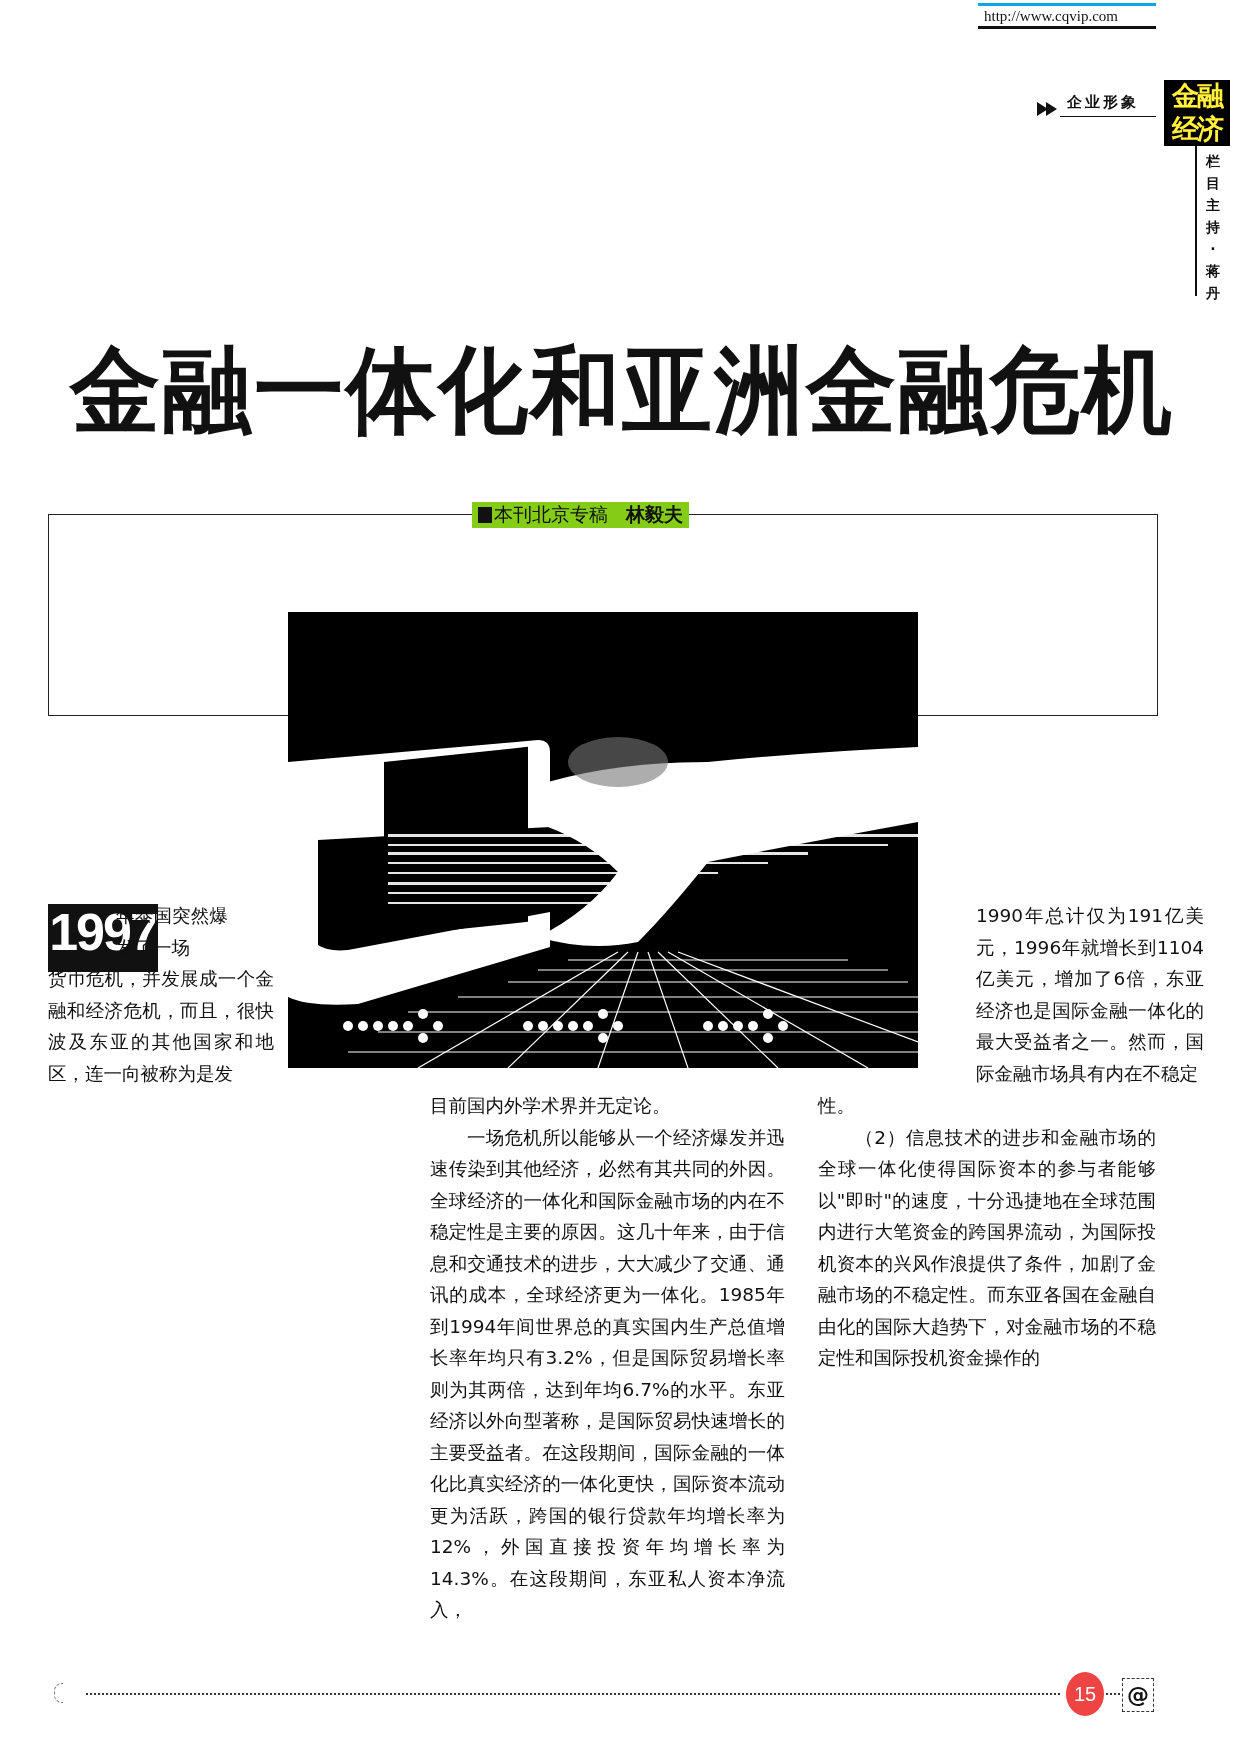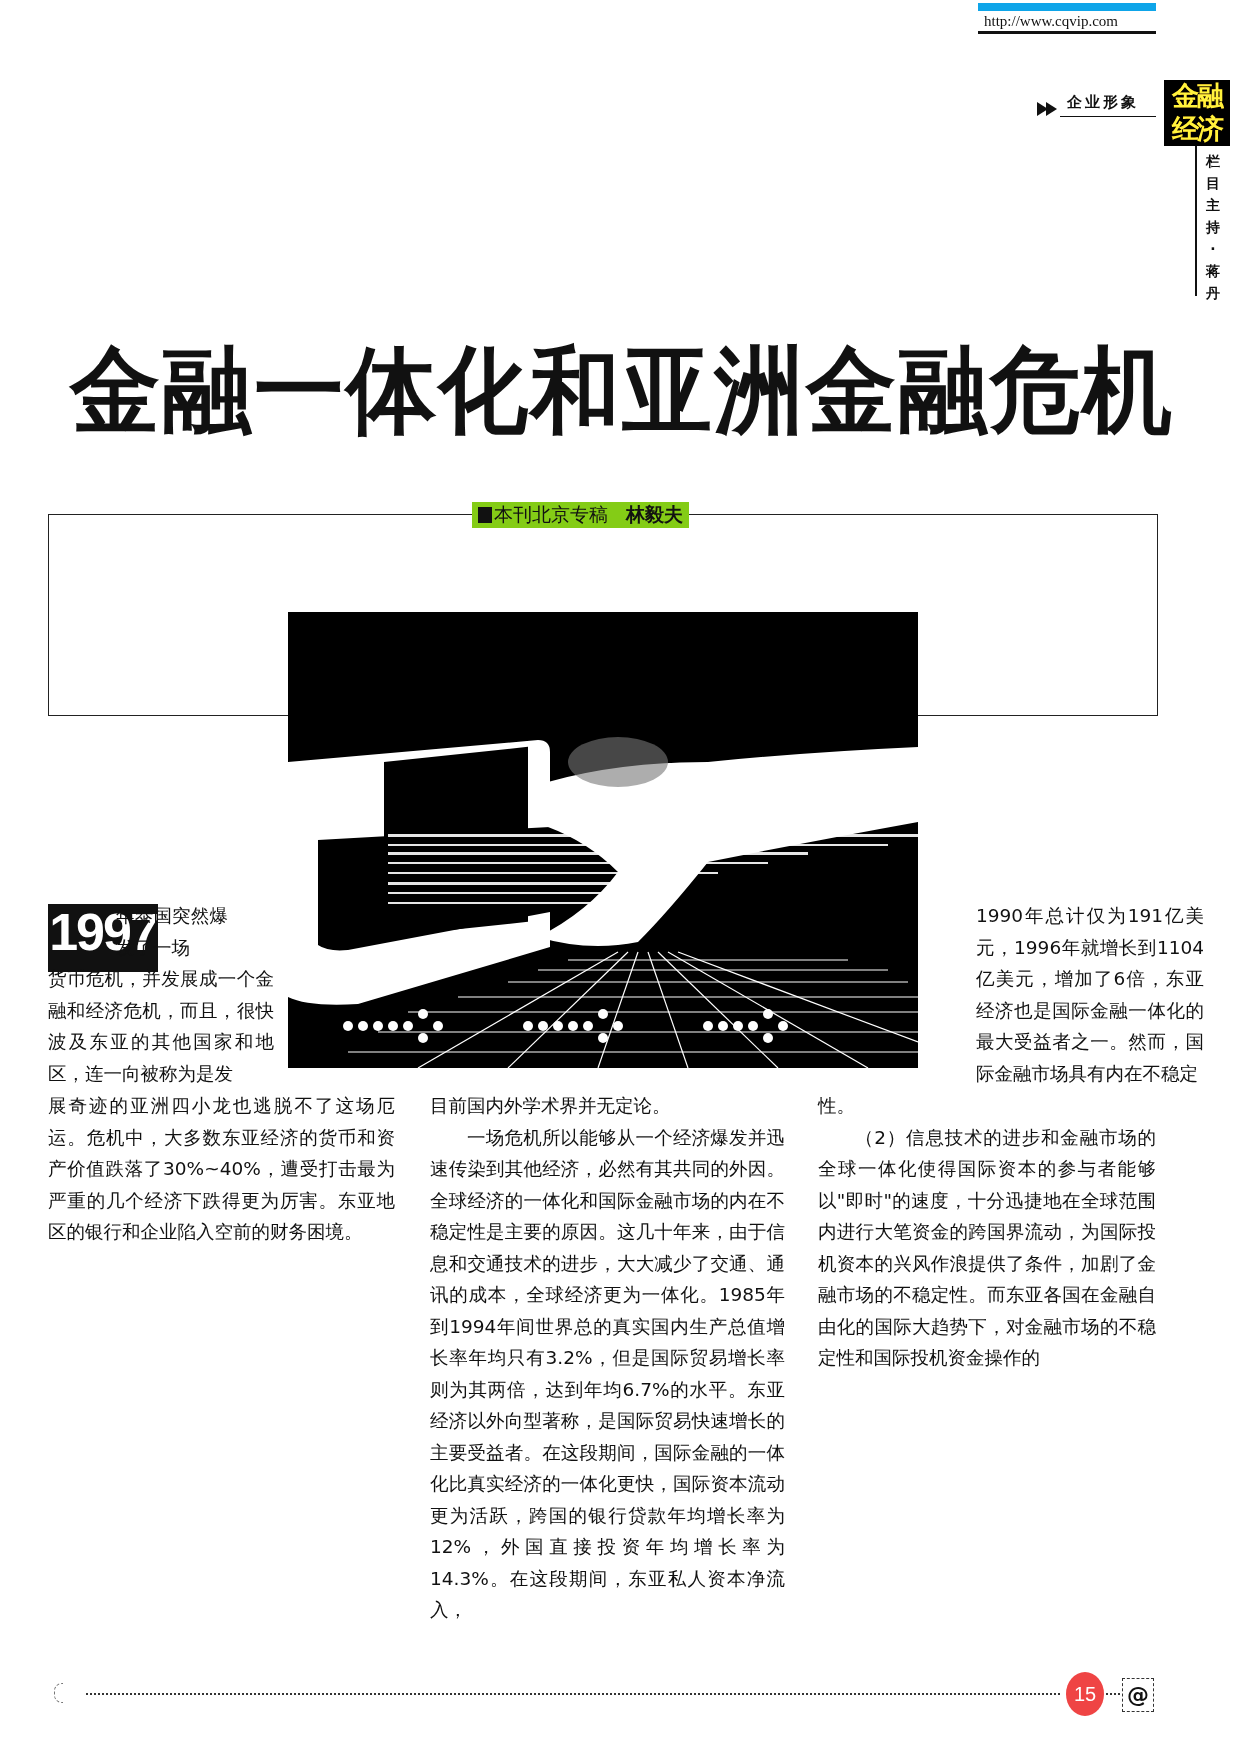--- a/index.html
+++ b/index.html
@@ -1,19 +1,19 @@
 <!DOCTYPE html>
 <html><head>
 <meta charset="utf-8">
 <style>
   html,body{margin:0;padding:0;background:#fff;}
   body{width:1240px;height:1753px;position:relative;overflow:hidden;font-family:"DejaVu Sans","Liberation Sans",sans-serif;color:#111;}
   .abs{position:absolute;}
   
-  #url-bar{left:978px;top:3px;width:178px;height:20px;border-top:8px solid #0ea5e9;border-bottom:3px solid #111;}
+  #url-bar{left:978px;top:3px;width:178px;height:20px;border-top:3px solid #0ea5e9;border-bottom:3px solid #111;}
   #url-bar span{font-family:"Liberation Serif","DejaVu Serif",serif;font-size:15px;line-height:20px;padding-left:6px;color:#111;}
   
   #section-arrow{left:1037px;top:102px;width:0;height:0;}
   .tri{position:absolute;top:0;width:0;height:0;border-top:7px solid transparent;border-bottom:7px solid transparent;border-left:11px solid #111;}
   #section-line{left:1060px;top:116px;width:96px;height:1px;background:#111;}
   #section-label{left:1067px;top:93px;font-size:15px;font-weight:bold;letter-spacing:3px;}
   #column-logo{left:1164px;top:80px;width:66px;height:66px;background:#111;color:#fde047;font-weight:bold;font-size:27px;line-height:31px;text-align:center;letter-spacing:-2px;filter:contrast(1.2);}
   #column-logo div{height:33px;}
   #column-vline{left:1195px;top:146px;width:2px;height:150px;background:#111;}
   #column-host{left:1204px;top:150px;width:18px;font-size:14px;font-weight:bold;line-height:22px;text-align:center;word-break:break-all;}
@@ -138,21 +138,20 @@
   </svg>
 </div>
 
 <div id="dropcap" class="abs">1997</div>
 <div id="col-left-top" class="col">
   <p class="lead" style="width:112px;margin-left:0;">年泰国突然爆发了一场</p>
   <p>货币危机，并发展成一个金融和经济危机，而且，很快波及东亚的其他国家和地区，连一向被称为是发</p>
 </div>
 
 <div id="col-left" class="col">
-  <p>展奇迹的亚洲四小龙也逃脱不了这场厄运。危机中，大多数东亚经济的货币和资产价值跌落了30%~40%，遭受打击最为严重的几个经济下跌得更为厉害。东亚地区的银行和企业陷入空前的财务困境。</p>
 </div>
 
 <div id="col-mid" class="col">
   <p>目前国内外学术界并无定论。</p>
   <p class="ind">一场危机所以能够从一个经济爆发并迅速传染到其他经济，必然有其共同的外因。全球经济的一体化和国际金融市场的内在不稳定性是主要的原因。这几十年来，由于信息和交通技术的进步，大大减少了交通、通讯的成本，全球经济更为一体化。1985年到1994年间世界总的真实国内生产总值增长率年均只有3.2%，但是国际贸易增长率则为其两倍，达到年均6.7%的水平。东亚经济以外向型著称，是国际贸易快速增长的主要受益者。在这段期间，国际金融的一体化比真实经济的一体化更快，国际资本流动更为活跃，跨国的银行贷款年均增长率为12%，外国直接投资年均增长率为14.3%。在这段期间，东亚私人资本净流入，</p>
 </div>
 
 <div id="col-right-top" class="col">
   <p>1990年总计仅为191亿美元，1996年就增长到1104亿美元，增加了6倍，东亚经济也是国际金融一体化的最大受益者之一。然而，国际金融市场具有内在不稳定</p>
 </div>

